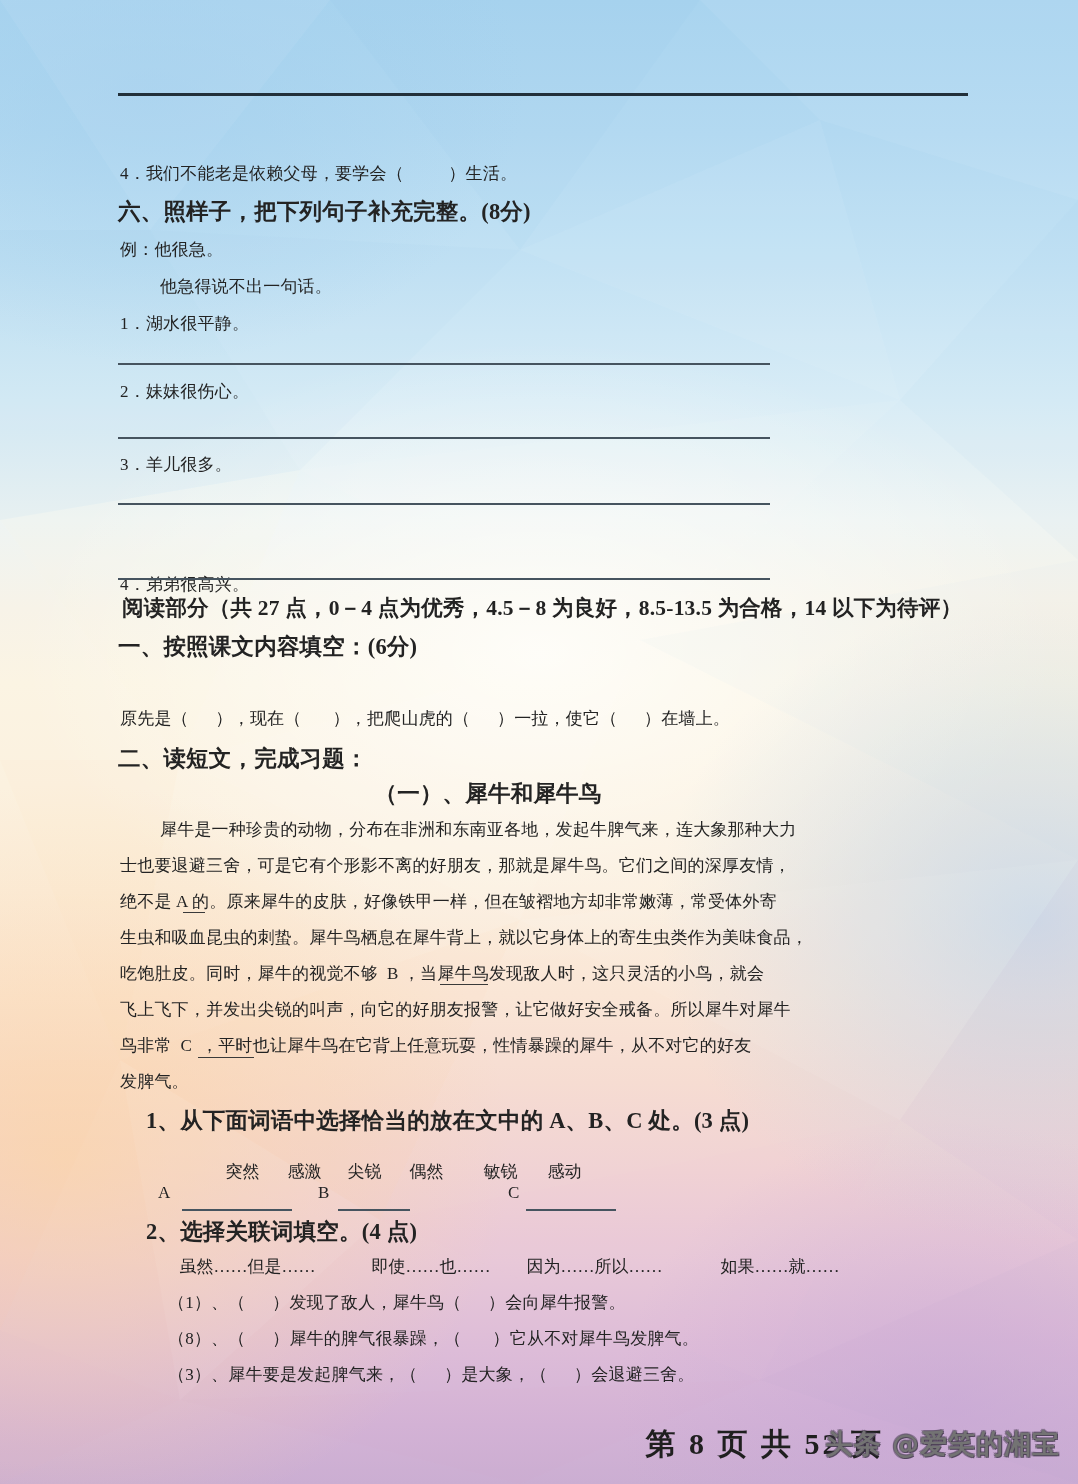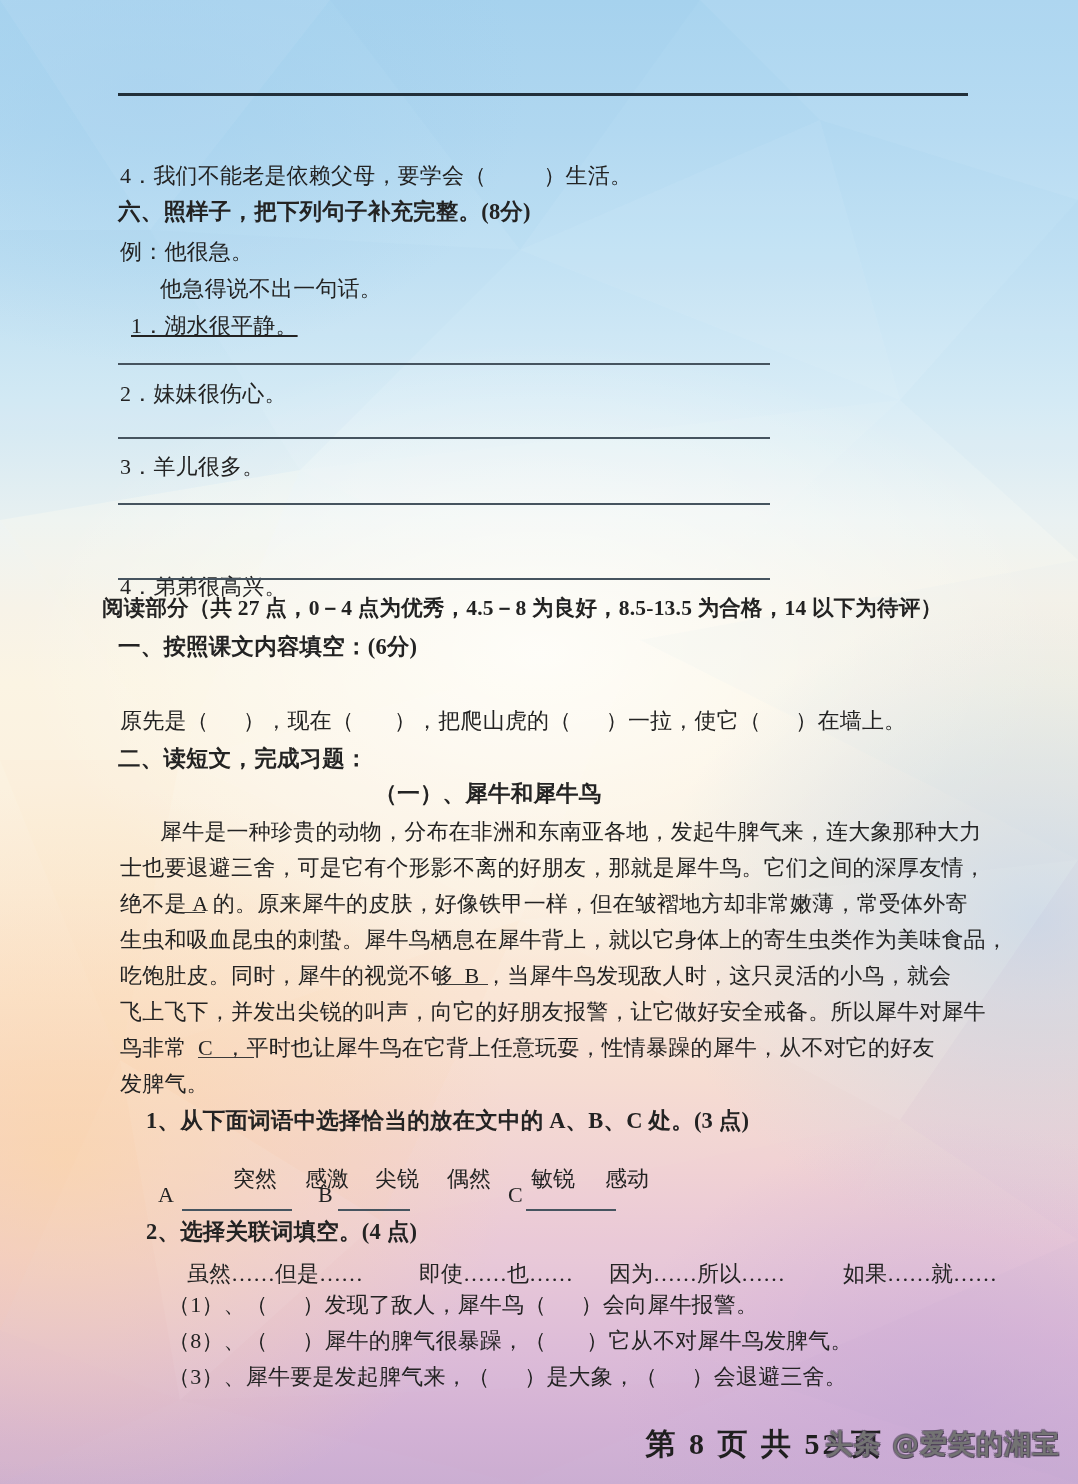--- a/index.html
+++ b/index.html
@@ -71,21 +71,21 @@
     position: absolute;
     left: 118px;
     top: 93px;
     width: 850px;
     height: 0;
     border-top: 3px solid #22303a;
   }
 
   
   .line {
-    font-size: 22px;
+    font-size: 17px;
     line-height: 1.0;
     letter-spacing: 0.2px;
     white-space: pre;
     color: #232323;
   }
   .bold { font-weight: bold; }
 
   .abs { position: absolute; white-space: pre; }
 
   
@@ -165,33 +165,33 @@
     <div class="rule-top"></div>
 
     <div class="abs line" style="left:120px; top:165px;">4．我们不能老是依赖父母，要学会（          ）生活。</div>
 
     <div class="abs line bold" style="left:118px; top:201px; font-size:22.5px;">六、照样子，把下列句子补充完整。(8分)</div>
 
     <div class="abs line" style="left:120px; top:241px;">例：他很急。</div>
 
     <div class="abs line" style="left:160px; top:278px;">他急得说不出一句话。</div>
 
-    <div class="abs line" style="left:131px; top:315px;text-decoration:underline;">1．湖水很平静。</div>
+    <div class="abs line" style="left:120px; top:315px;">1．湖水很平静。</div>
     <div class="answer-rule" style="left:118px; top:363px; width:652px;"></div>
 
     <div class="abs line" style="left:120px; top:383px;">2．妹妹很伤心。</div>
     <div class="answer-rule" style="left:118px; top:437px; width:652px;"></div>
 
     <div class="abs line" style="left:120px; top:456px;">3．羊儿很多。</div>
     <div class="answer-rule" style="left:118px; top:503px; width:652px;"></div>
 
     <div class="abs line" style="left:120px; top:528px;margin-top:48px;">4．弟弟很高兴。</div>
     <div class="answer-rule" style="left:118px; top:578px; width:652px;"></div>
 
-    <div class="abs line bold" style="left:102px; top:598px; font-size:21.5px;">阅读部分（共 27 点，0－4 点为优秀，4.5－8 为良好，8.5-13.5 为合格，14 以下为待评）</div>
+    <div class="abs line bold" style="left:122px; top:598px; font-size:21.5px;">阅读部分（共 27 点，0－4 点为优秀，4.5－8 为良好，8.5-13.5 为合格，14 以下为待评）</div>
 
     <div class="abs line bold" style="left:118px; top:636px; font-size:22.5px;">一、按照课文内容填空：(6分)</div>
 
 
     <div class="abs line" style="left:120px; top:710px;">原先是（      ），现在（       ），把爬山虎的（      ）一拉，使它（      ）在墙上。</div>
 
     <div class="abs line bold" style="left:118px; top:748px; font-size:22.5px;">二、读短文，完成习题：</div>
 
     <div class="abs line bold center" style="left:0; top:783px; width:976px; font-size:22.5px; white-space:normal;">（一）、犀牛和犀牛鸟</div>
 

